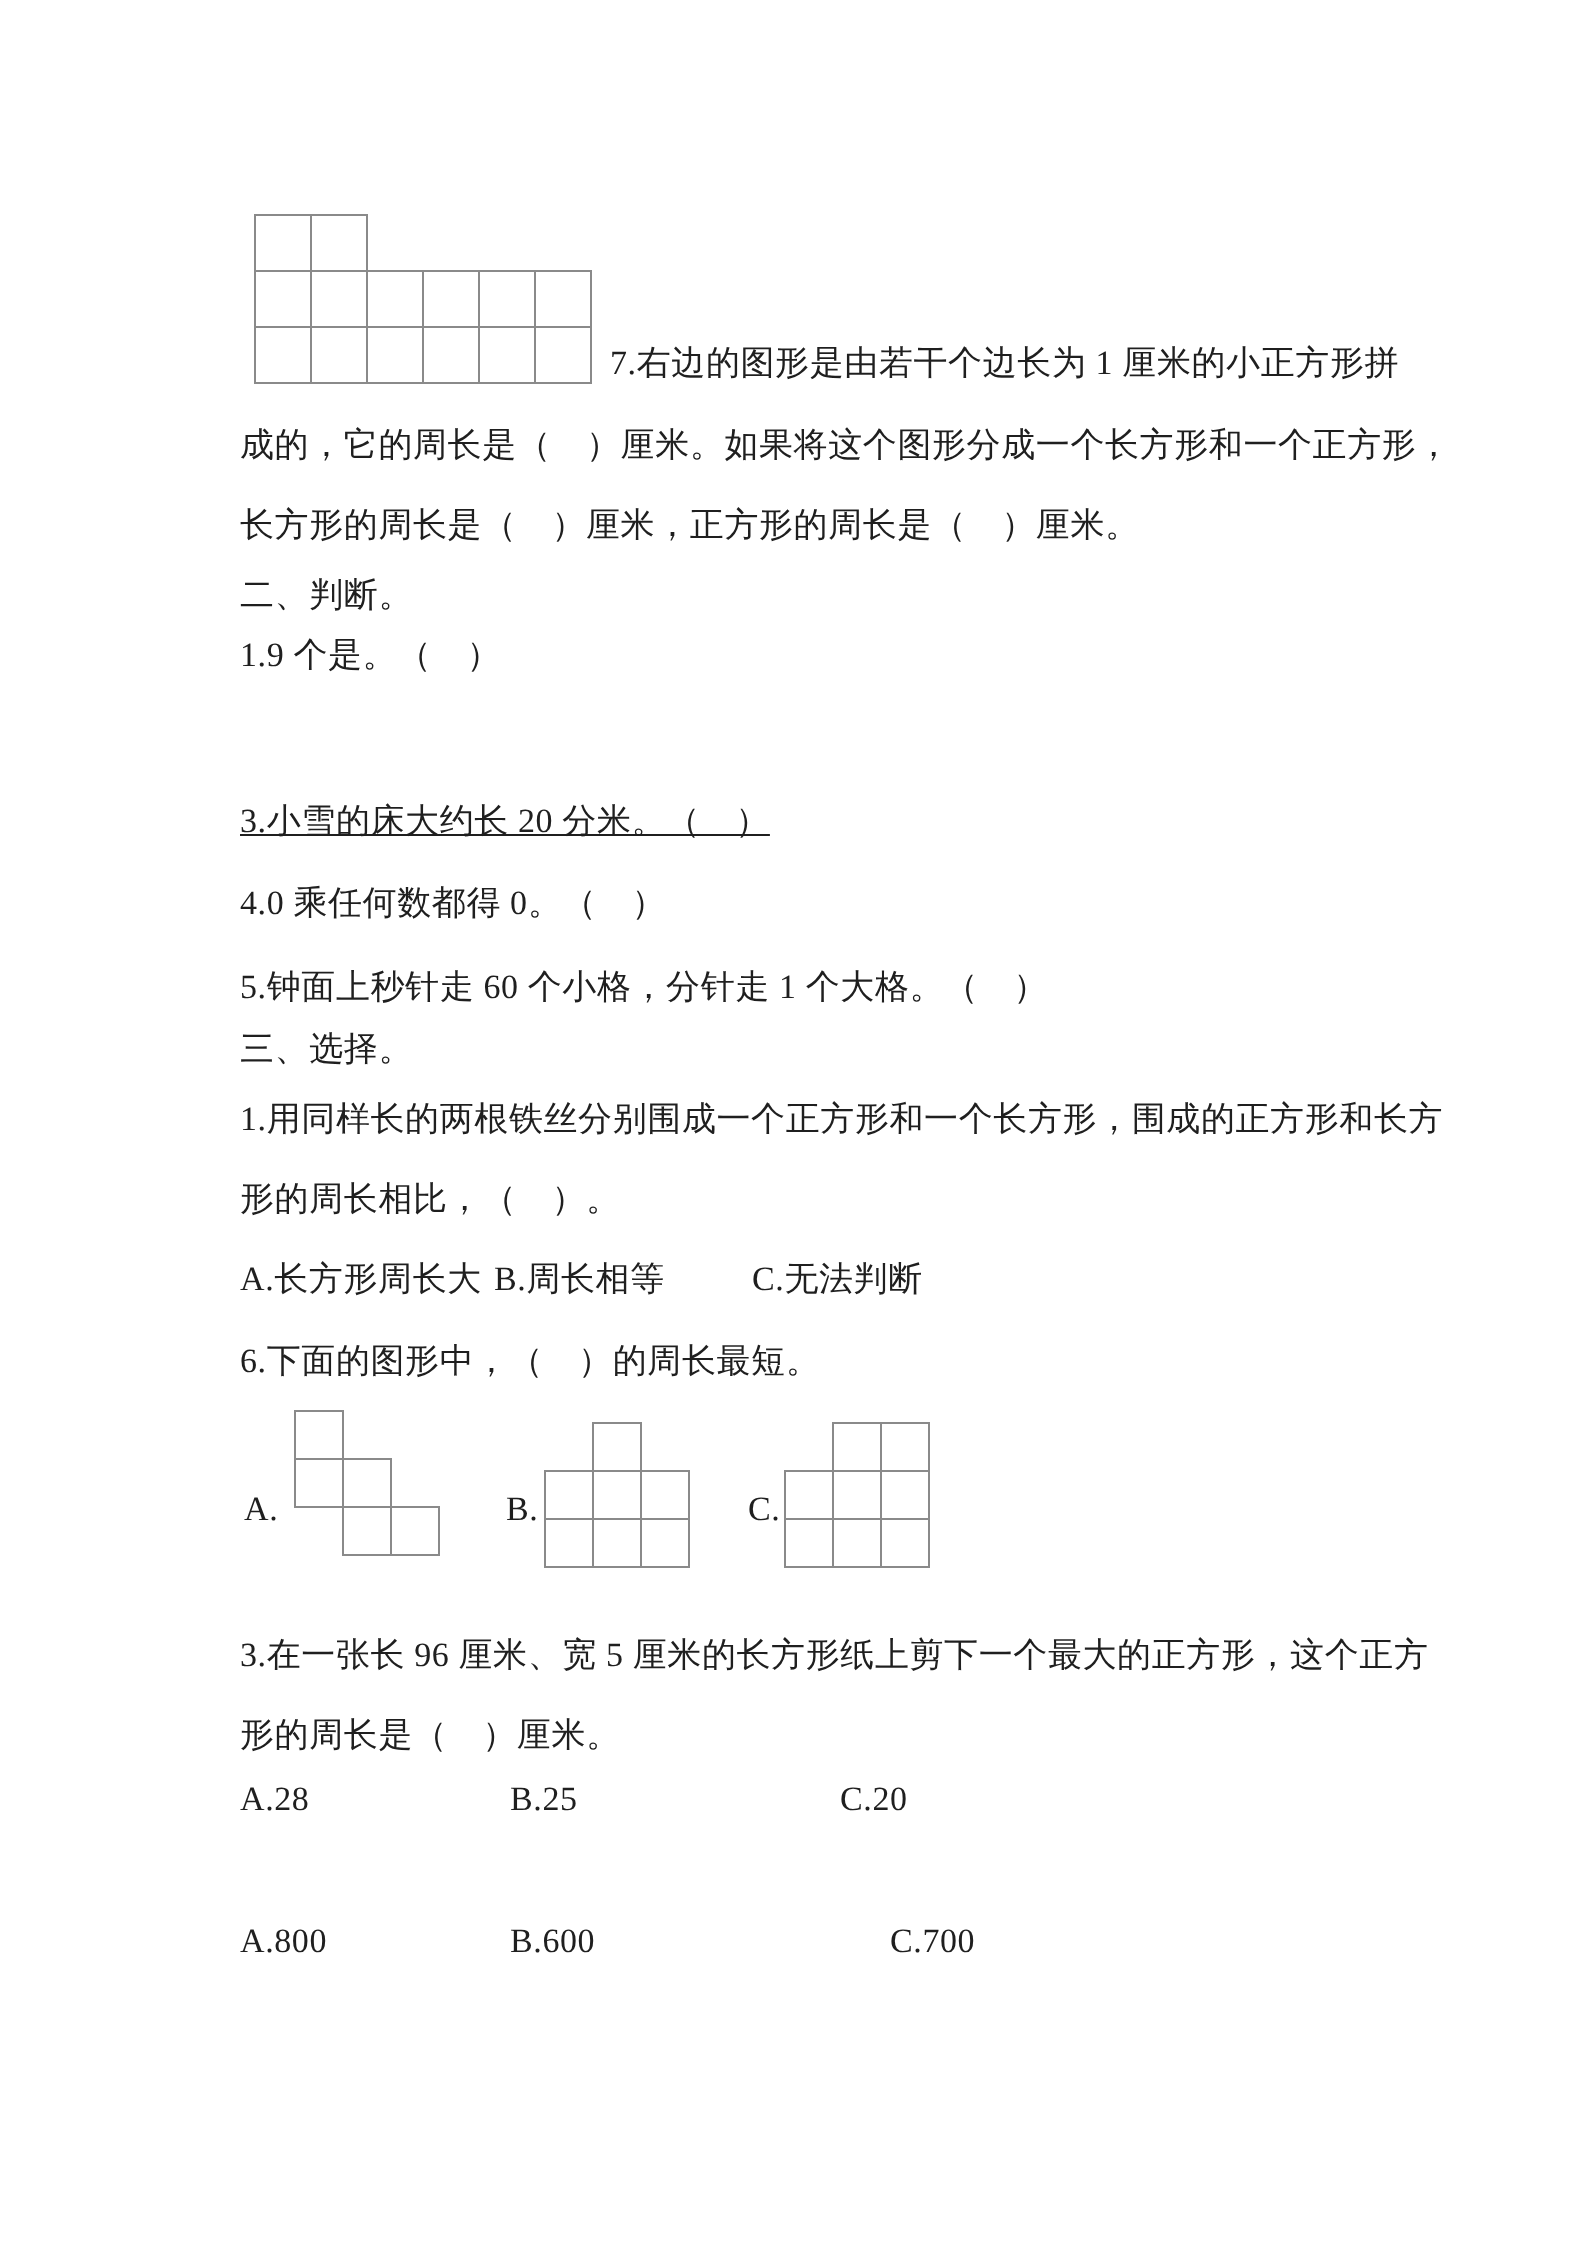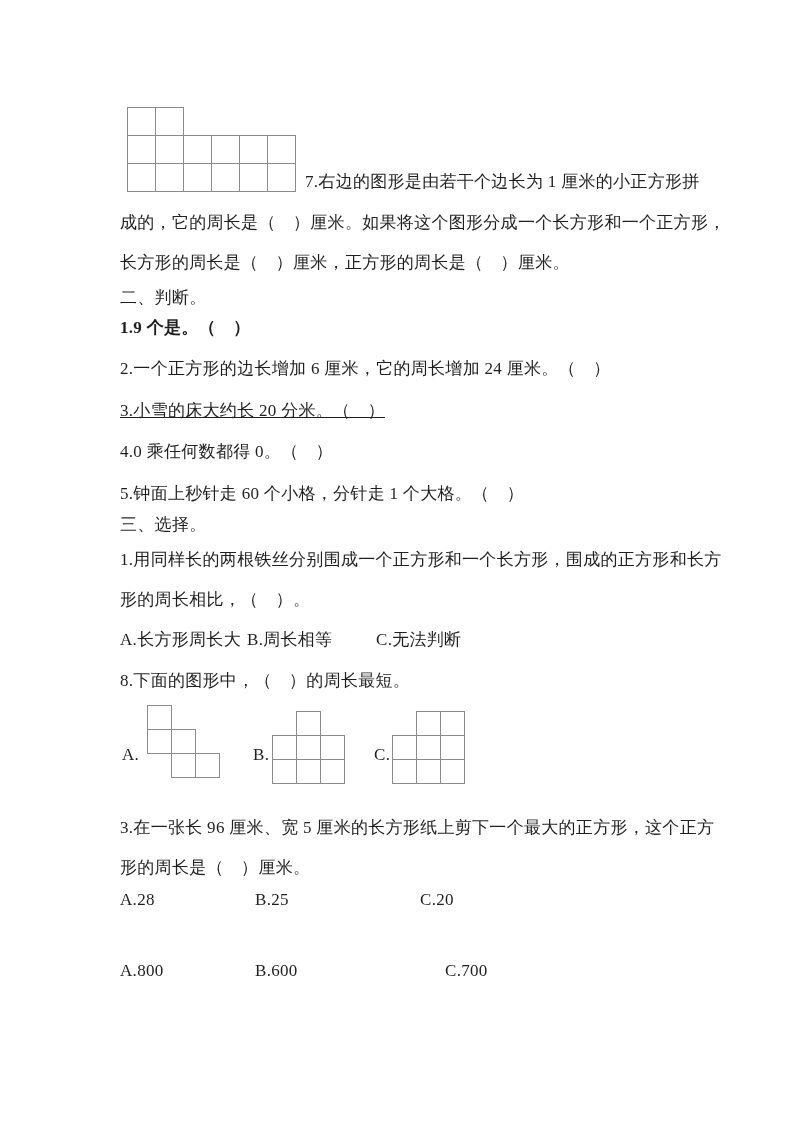--- a/index.html
+++ b/index.html
@@ -48,35 +48,34 @@
       <div class="grid-cell" style="left: 84px; top: 56px; width: 29px; height: 29px;"></div>
       <div class="grid-cell" style="left: 112px; top: 56px; width: 29px; height: 29px;"></div>
       <div class="grid-cell" style="left: 140px; top: 56px; width: 29px; height: 29px;"></div>
     </div>
 
   <div class="line" style="left:305px; top:171px;">7.右边的图形是由若干个边长为 1 厘米的小正方形拼</div>
   <div class="line" style="left:120px; top:252px;">长方形的周长是（　）厘米，正方形的周长是（　）厘米。</div>
   <div class="line" style="left:120px; top:212px;">成的，它的周长是（　）厘米。如果将这个图形分成一个长方形和一个正方形，</div>
 
   <div class="line" style="left:120px; top:287px;">二、判断。</div>
-  <div class="line" style="left:120px; top:317px;font-weight:bold;">1.9 个是。（　）</div>
-  <div class="line" style="left:120px; top:358px;">2.一个正方形的边长增加 6 厘米，它的周长增加 24 厘米。（　）</div>
+  <div class="line" style="left:120px; top:317px;">1.9 个是。（　）</div>
   <div class="line" style="left:120px; top:400px;text-decoration:underline;">3.小雪的床大约长 20 分米。（　）</div>
   <div class="line" style="left:120px; top:441px;">4.0 乘任何数都得 0。（　）</div>
   <div class="line" style="left:120px; top:483px;">5.钟面上秒针走 60 个小格，分针走 1 个大格。（　）</div>
 
   <div class="line" style="left:120px; top:514px;text-align:center;">三、选择。</div>
 
   <div class="line" style="left:120px; top:549px;">1.用同样长的两根铁丝分别围成一个正方形和一个长方形，围成的正方形和长方</div>
   <div class="line" style="left:120px; top:589px;">形的周长相比，（　）。</div>
   <div class="line" style="left:120px; top:629px;">A.长方形周长大</div>
   <div class="line" style="left:247px; top:629px;">B.周长相等</div>
   <div class="line" style="left:376px; top:629px;">C.无法判断</div>
 
-  <div class="line" style="left:120px; top:670px;">8.下面的图形中，（　）的周长最短。</div>
+  <div class="line" style="left:120px; top:670px;">6.下面的图形中，（　）的周长最短。</div>
 
   <div class="line" style="left:122px; top:744px;">A.</div>
   <div class="grid" style="left:147px; top:705px;">
       <div class="grid-cell" style="left: 0px; top: 0px; width: 25px; height: 25px;"></div>
       <div class="grid-cell" style="left: 0px; top: 24px; width: 25px; height: 25px;"></div>
       <div class="grid-cell" style="left: 24px; top: 24px; width: 25px; height: 25px;"></div>
       <div class="grid-cell" style="left: 24px; top: 48px; width: 25px; height: 25px;"></div>
       <div class="grid-cell" style="left: 48px; top: 48px; width: 25px; height: 25px;"></div>
     </div>
 

